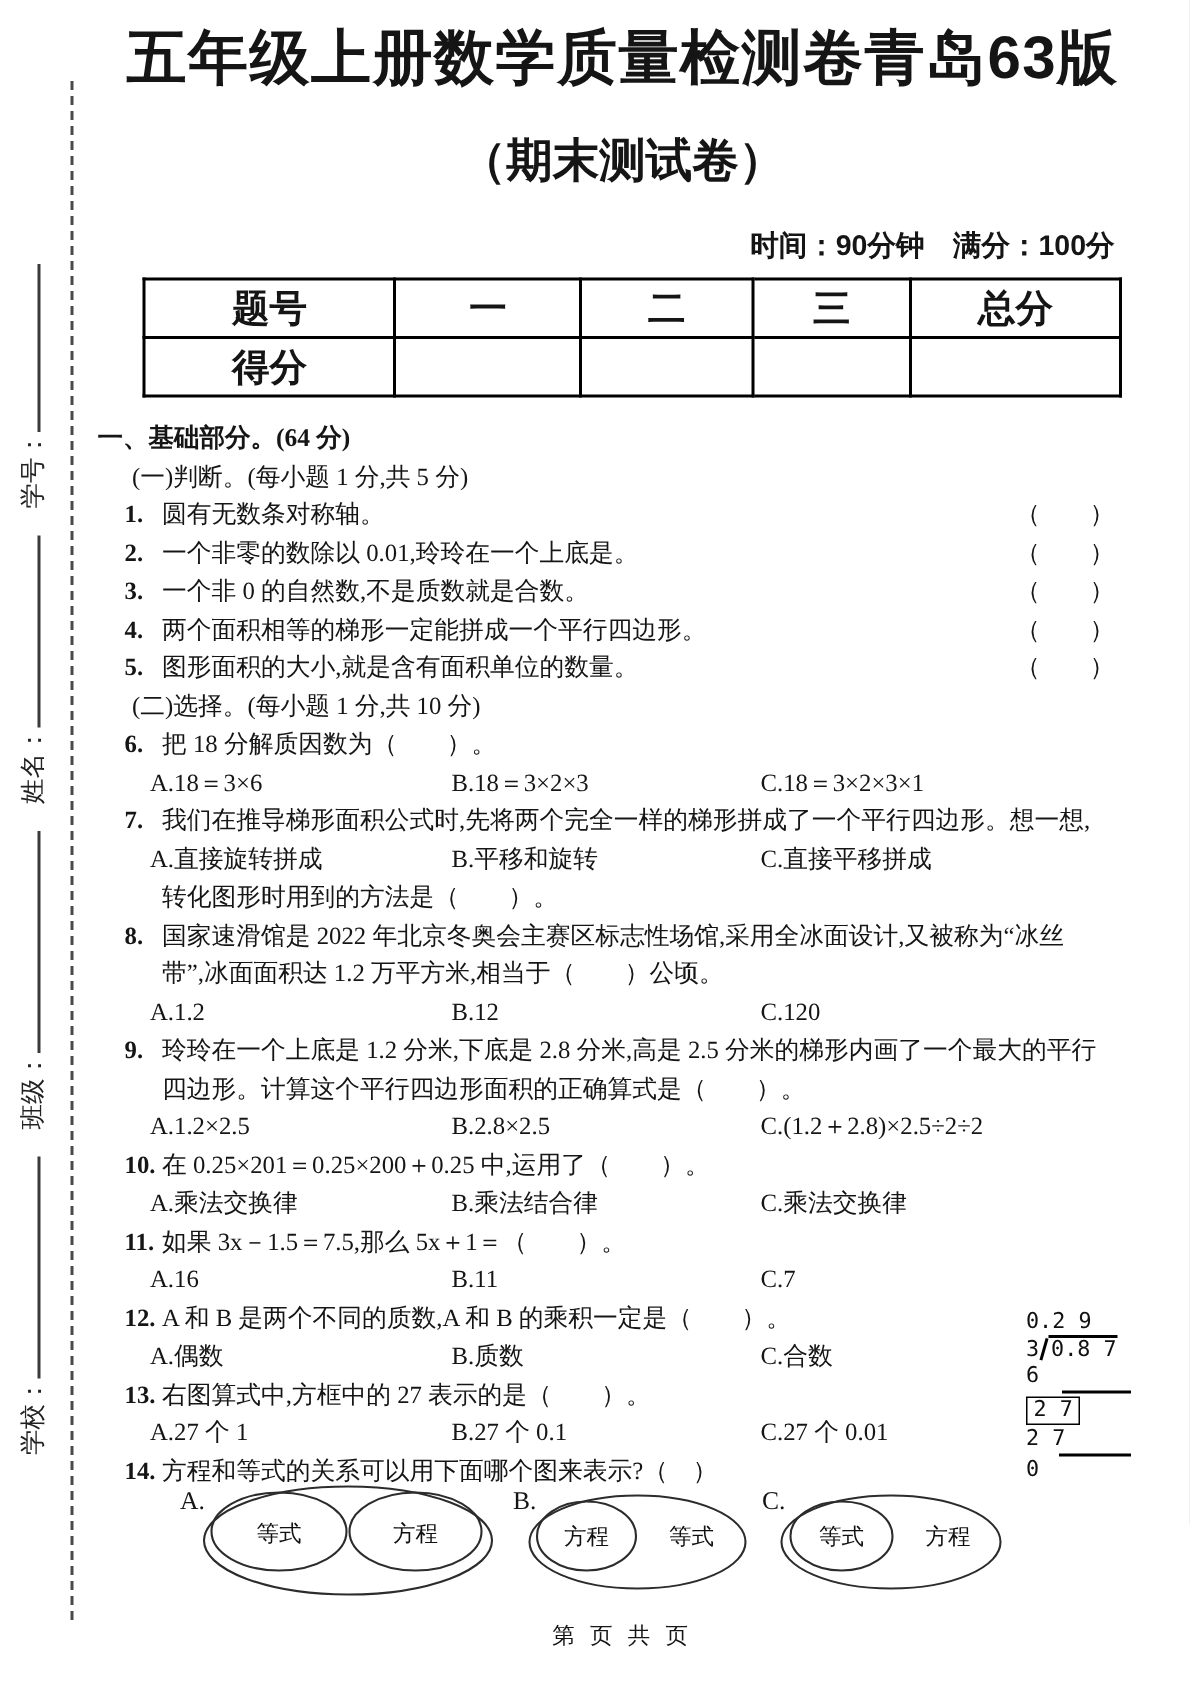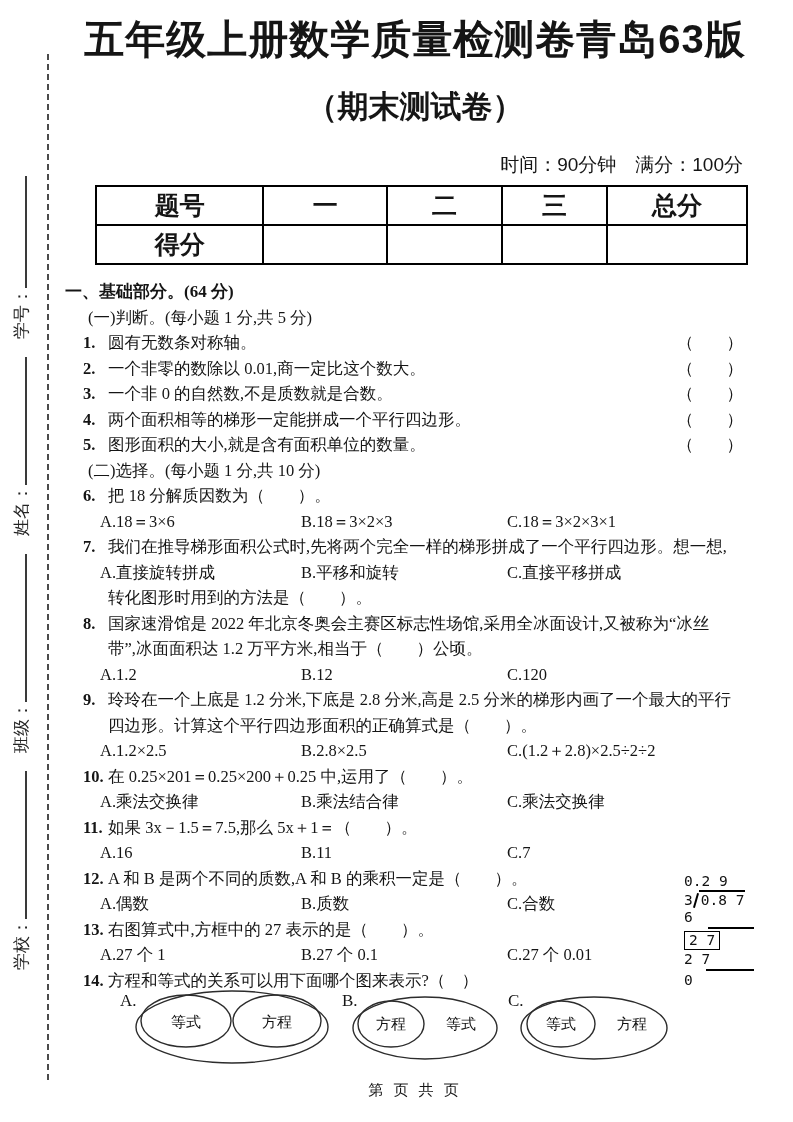--- a/index.html
+++ b/index.html
@@ -19,21 +19,21 @@
   .sb-w3{width:128px;margin-right:18px;}
   .sb-w4{width:112px;}
 
   
   .content{position:absolute;left:65px;top:0;width:700px;}
   .title{padding-top:14px;text-align:center;font-size:40px;line-height:50px;font-weight:900;
          font-family:"Liberation Sans","DejaVu Sans",sans-serif;letter-spacing:1px;}
   .subtitle{margin-top:22px;text-align:center;font-size:31px;line-height:42px;font-weight:800;
             font-family:"Liberation Sans","DejaVu Sans",sans-serif;}
   .meta{margin-top:26px;padding-right:22px;text-align:right;font-size:19px;line-height:22px;
-        font-weight:400;font-family:"Liberation Sans","DejaVu Sans",sans-serif;}
+        font-weight:700;font-family:"Liberation Sans","DejaVu Sans",sans-serif;}
 
   
   .score-table{margin:9px 17px 0 30px;border-collapse:collapse;}
   .score-table td{border:2px solid #000;text-align:center;font-size:25px;font-weight:700;
                   height:37px;padding:0;}
   .c0{width:168px;} .c1{width:124px;} .c2{width:114px;} .c3{width:105px;} .c4{width:140px;}
 
   
   .body{margin-top:14px;font-size:16.5px;}
   .ln{position:relative;height:25.5px;line-height:25.5px;white-space:nowrap;}
@@ -113,21 +113,21 @@
 
     <div class="body">
 
       <div class="ln part-heading">一、基础部分。(64 分)</div>
       <div class="ln sub-heading">(一)判断。(每小题 1 分,共 5 分)</div>
 
       <div class="ln">
         <span class="qnum">1.</span><span class="qtext">圆有无数条对称轴。</span><span class="ans">（　　）</span>
       </div>
       <div class="ln">
-        <span class="qnum">2.</span><span class="qtext">一个非零的数除以 0.01,商一定比这个数大。</span><span class="ans">（　　）</span>
+        <span class="qnum">2.</span><span class="qtext">一个非零的数除以 0.01,玲玲在一个上底是。</span><span class="ans">（　　）</span>
       </div>
       <div class="ln">
         <span class="qnum">3.</span><span class="qtext">一个非 0 的自然数,不是质数就是合数。</span><span class="ans">（　　）</span>
       </div>
       <div class="ln">
         <span class="qnum">4.</span><span class="qtext">两个面积相等的梯形一定能拼成一个平行四边形。</span><span class="ans">（　　）</span>
       </div>
       <div class="ln">
         <span class="qnum">5.</span><span class="qtext">图形面积的大小,就是含有面积单位的数量。</span><span class="ans">（　　）</span>
       </div>

